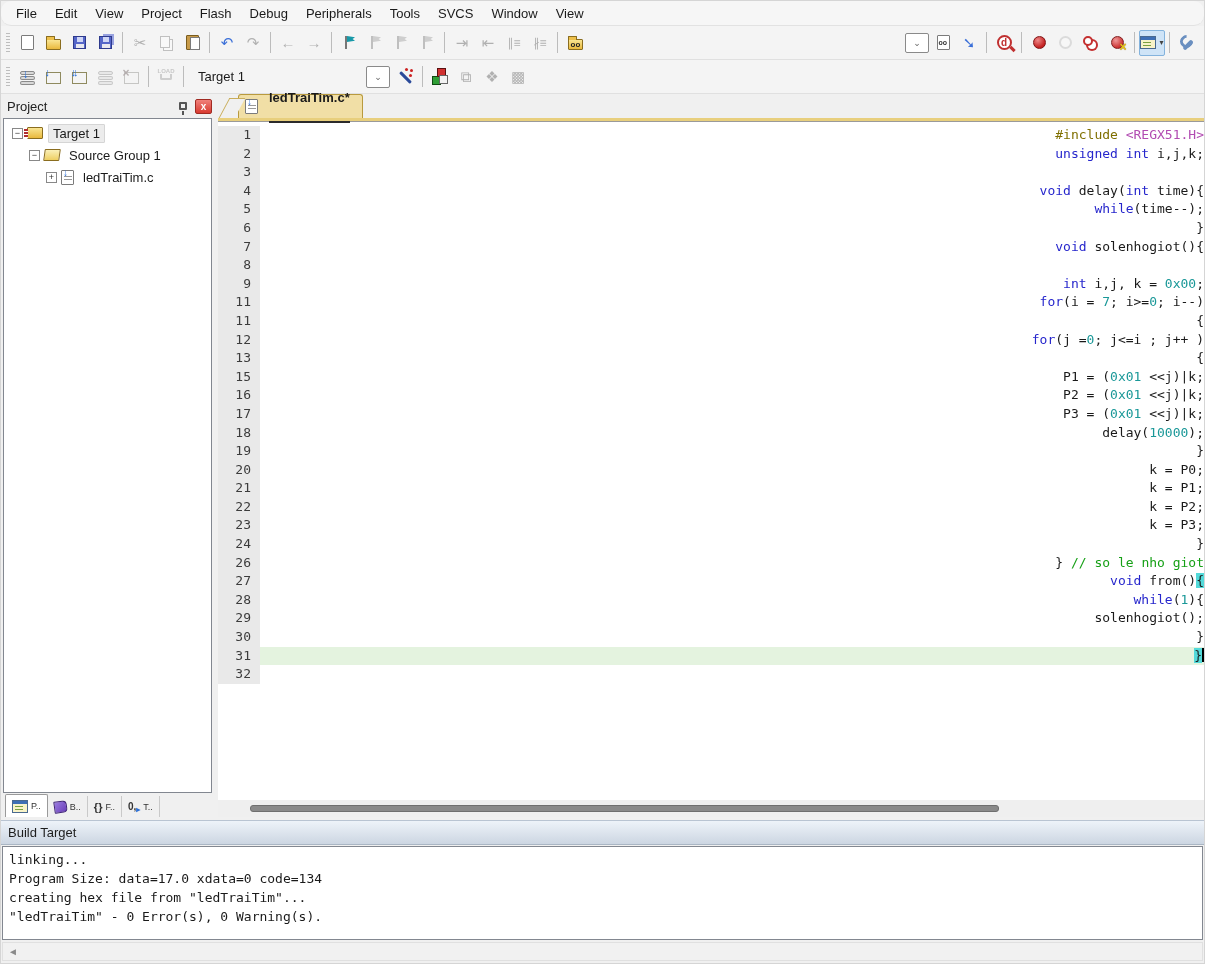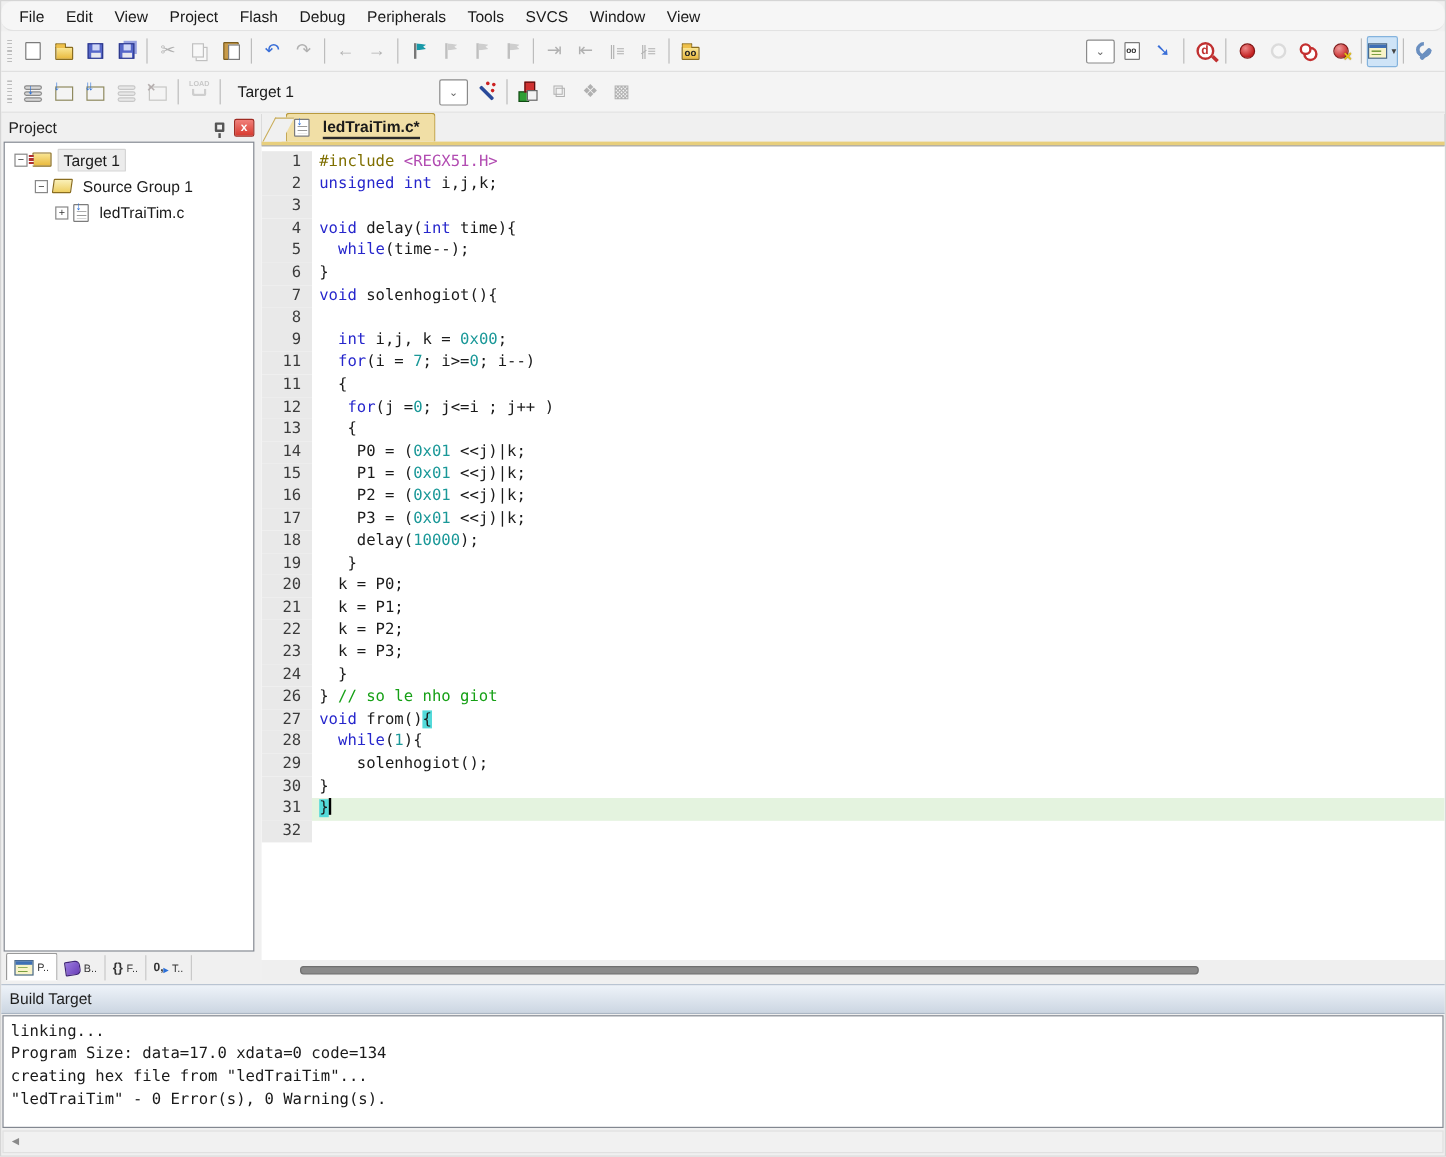--- a/index.html
+++ b/index.html
@@ -109,26 +109,26 @@
   .proj-tabs { height:24px; display:flex; align-items:flex-end; padding-left:2px; background:#f0f0f0; }
   .ptab { display:flex; align-items:center; gap:3px; font-size:9px; color:#333; padding:3px 6px; border-right:1px solid #c9c9c9; height:21px; }
   .ptab.active { background:#fff; border:1px solid #9a9a9a; border-bottom:none; border-radius:2px 2px 0 0; height:23px; }
 
   .splitter { width:4px; }
 
   .editor-col { flex:1; display:flex; flex-direction:column; min-width:0; }
   .tabstrip { height:27px; background:#f0f0f0; position:relative; display:flex; align-items:flex-end; border-bottom:3px solid var(--c-tab-border,#e8cf7d); box-shadow:0 1px 0 #9a9a9a; }
   .tab-slant { position:absolute; left:6px; bottom:0; width:16px; height:20px; background:#f0f0f0; border-top:1px solid #c9ad5a; transform:skewX(-28deg); border-left:1px solid #c9ad5a; }
   .etab { margin-left:20px; height:24px; display:flex; align-items:center; gap:6px; padding:0 12px 0 6px; background:var(--c-tab-active-bg,#f1dfa6); border:1px solid #b99a3e; border-bottom:none; border-radius:3px 3px 0 0; }
-  .etab-label { font-weight:bold; border-bottom:2px solid #2b2b2b; padding-bottom:1px; }
+  .etab-label { font-weight:bold; border-bottom:2px solid #2b2b2b; padding-bottom:16px; }
 
   .code-area { flex:1; background:#fff; overflow:hidden; font-family:"DejaVu Sans Mono","Liberation Mono",monospace; font-size:13px; padding-top:5px; }
   .code-line { display:flex; height:18.6px; line-height:18.6px; }
   .ln { width:42px; flex:none; background:#e9e9e9; color:#3c3c3c; text-align:right; padding-right:9px; }
-  .ct { flex:1; white-space:pre; padding-left:6px; }
+  .ct { flex:1; white-space:pre; padding-left:6px;text-align:right; }
   .code-line.cur .ct { background:var(--c-current-line-bg,#e4f3df); }
   .c-kw { color:var(--c-keyword,#2626cc); }
   .c-num { color:var(--c-number,#1a9898); }
   .c-com { color:var(--c-comment,#16a016); }
   .c-pp { color:var(--c-preprocessor,#7f6f00); }
   .c-str { color:var(--c-include-string,#b24cb2); }
   .c-br { background:var(--c-brace-match-bg,#53dada); }
   .caret { display:inline-block; width:2px; height:14px; background:#000; vertical-align:-2px; }
 
   .e-hscroll { height:17px; background:#efefef; display:flex; align-items:center; }
@@ -425,24 +425,20 @@
           </div>
           <div class="code-line">
             <span class="ln">12</span>
             <span class="ct"><span>   </span><span class="c-kw">for</span><span>(j =</span><span class="c-num">0</span><span>; j&lt;=i ; j++ )</span></span>
           </div>
           <div class="code-line">
             <span class="ln">13</span>
             <span class="ct"><span>   {</span></span>
           </div>
           <div class="code-line">
-            <span class="ln">14</span>
-            <span class="ct"><span>    P0 = (</span><span class="c-num">0x01</span><span> &lt;&lt;j)|k;</span></span>
-          </div>
-          <div class="code-line">
             <span class="ln">15</span>
             <span class="ct"><span>    P1 = (</span><span class="c-num">0x01</span><span> &lt;&lt;j)|k;</span></span>
           </div>
           <div class="code-line">
             <span class="ln">16</span>
             <span class="ct"><span>    P2 = (</span><span class="c-num">0x01</span><span> &lt;&lt;j)|k;</span></span>
           </div>
           <div class="code-line">
             <span class="ln">17</span>
             <span class="ct"><span>    P3 = (</span><span class="c-num">0x01</span><span> &lt;&lt;j)|k;</span></span>

